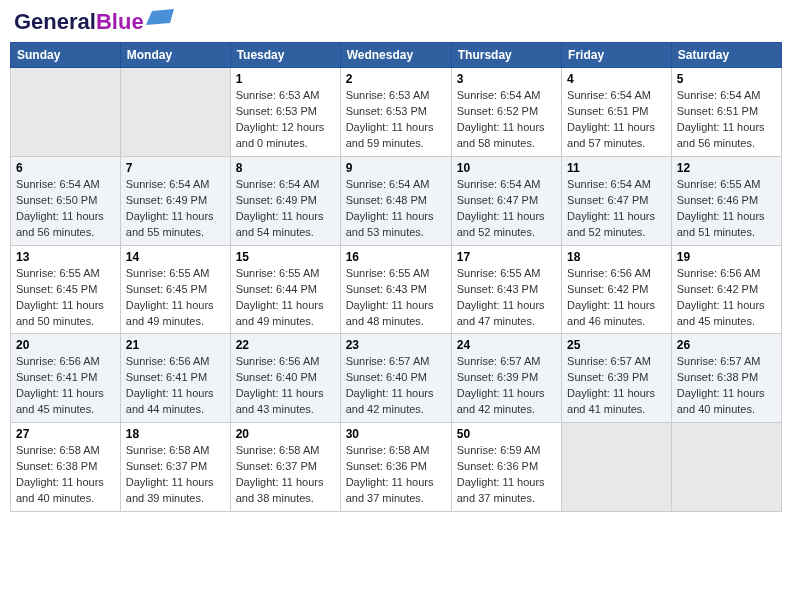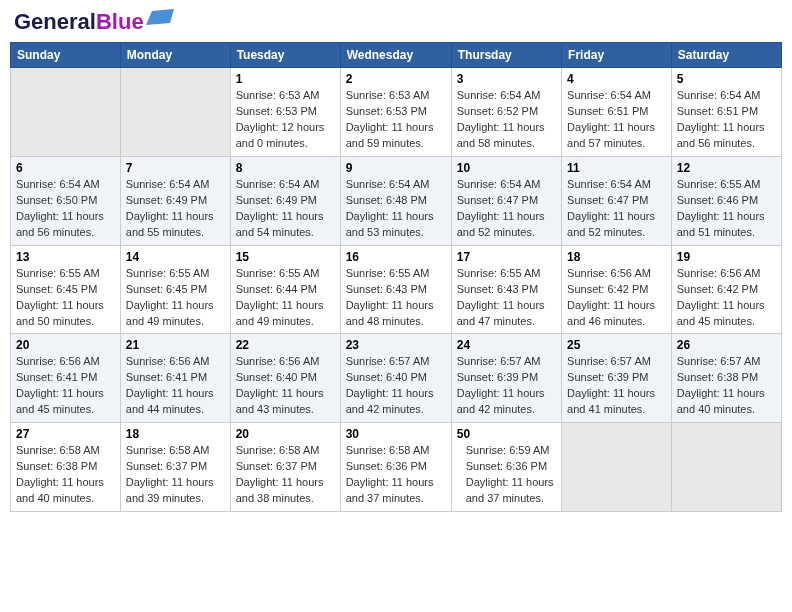--- a/index.html
+++ b/index.html
@@ -331,21 +331,21 @@
         </td>
         <td>
           <span class="day-number">30</span>
           <div class="day-info" style="white-space: pre-line;">Sunrise: 6:58 AM
 Sunset: 6:36 PM
 Daylight: 11 hours
 and 37 minutes.</div>
         </td>
         <td>
           <span class="day-number">50</span>
-          <div class="day-info" style="white-space: pre-line; margin-left: 9px;">Sunrise: 6:59 AM
+          <div class="day-info" style="white-space: pre-line;">Sunrise: 6:59 AM
 Sunset: 6:36 PM
 Daylight: 11 hours
 and 37 minutes.</div>
         </td>
         <td class="empty-cell"></td>
         <td class="empty-cell"></td>
       </tr>
     </tbody>
 </table>
 

